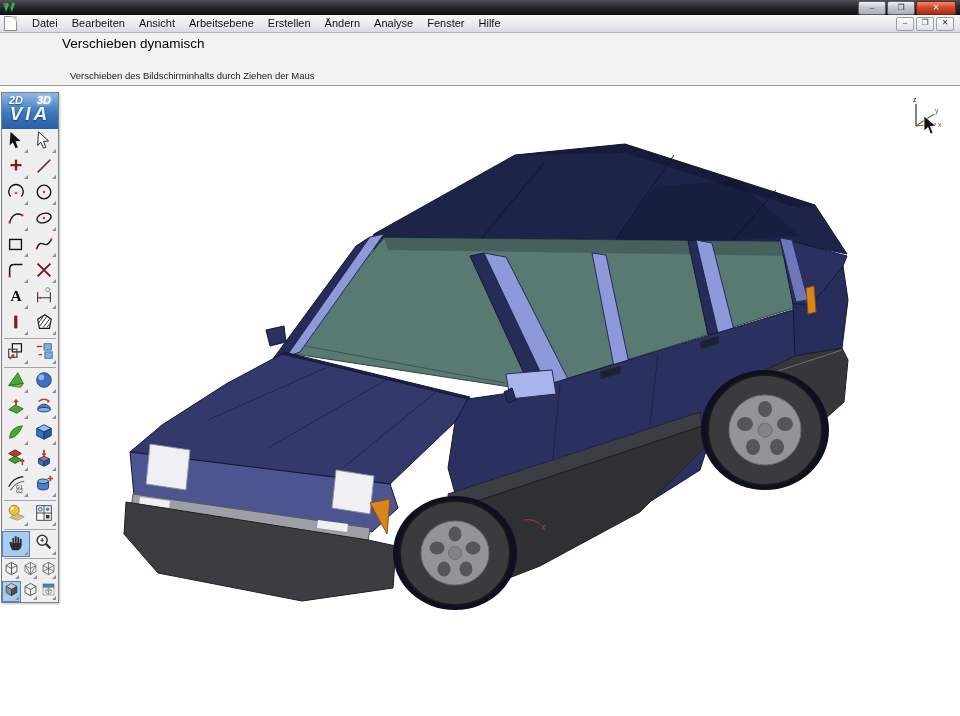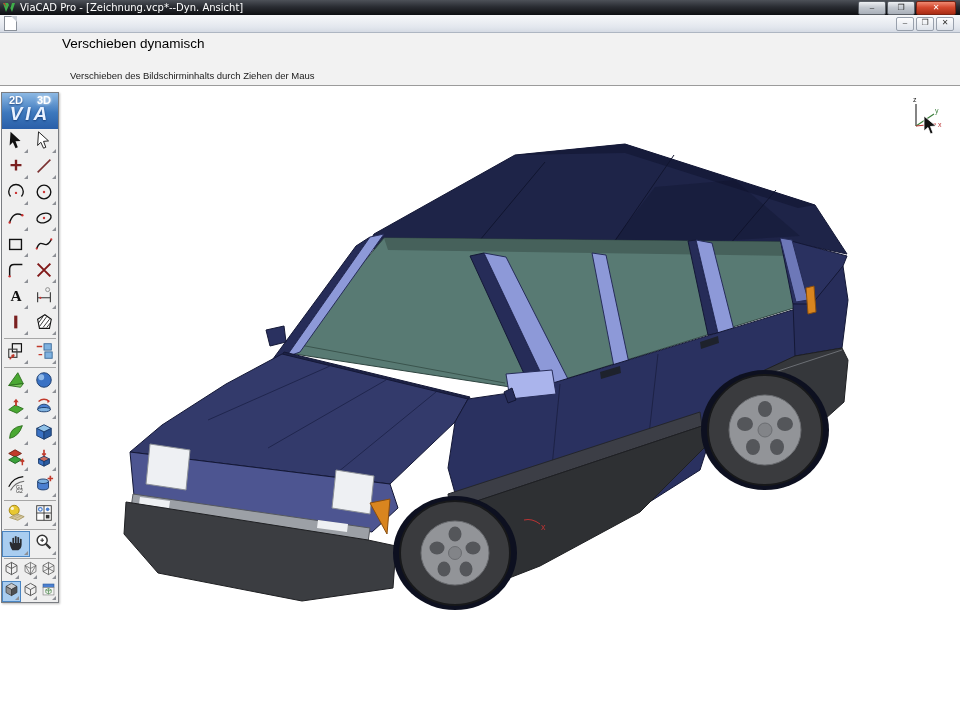--- a/index.html
+++ b/index.html
@@ -36,21 +36,21 @@
   
   .canvas{position:absolute;left:0;top:86px;width:960px;height:630px;background:#fff;}
   .carsvg{position:absolute;left:0;top:0;pointer-events:none;}
   .axistriad{position:absolute;right:10px;top:8px;}
   
   .palette{position:absolute;left:1px;top:6px;width:56px;background:#efefef;
     border:1px solid #7a7d82;box-shadow:1px 1px 2px rgba(0,0,0,.25);}
   .pal-head{height:36px;background:linear-gradient(#8db9e4,#3d78bd 55%,#2a5fa8);
     color:#fff;text-align:center;position:relative;}
   .pal-tabs{display:flex;justify-content:space-around;font-weight:bold;font-size:11px;
-    padding-top:1px;text-shadow:0 1px 2px #1a3f7a;}
+    font-style:italic;padding-top:1px;text-shadow:0 1px 2px #1a3f7a;}
   .pal-logo{font-weight:bold;font-style:italic;font-size:19px;letter-spacing:3px;
     color:#eaf2ff;text-shadow:0 1px 2px #123a75;line-height:16px;}
   .toolrow{display:flex;justify-content:space-around;align-items:center;height:26px;}
   .toolrow.size3{height:21px;}
   .tool{width:26px;height:24px;display:flex;align-items:center;justify-content:center;
     position:relative;border:1px solid transparent;}
   .toolrow.size3 .tool{width:17px;height:19px;}
   .tool svg{width:20px;height:20px;}
   .toolrow.size3 .tool svg{width:15px;height:15px;}
   .tool:after{content:"";position:absolute;right:1px;bottom:1px;
@@ -59,30 +59,40 @@
   .pal-sep{height:1px;background:#a6a6a6;margin:1px 2px;}
 </style>
 </head>
 <body>
 
 <div class="titlebar">
   <svg class="appicon" viewBox="0 0 12 11">
     <polygon points="0,1 3,10 6,3 9,10 12,1 9,1 7.5,6 5,1" fill="#3fae4a"></polygon>
     <polygon points="0,1 2,1 3.5,5" fill="#c0392b"></polygon>
   </svg>
-  <span class="title">ViaCAD Pro - [Zeichnung.vcp*--Dyn. Ansicht]</span>
   <div class="winbtns">
       <div class="winbtn">–</div>
       <div class="winbtn">❐</div>
       <div class="winbtn close">✕</div>
     </div>
 </div>
 
 <div class="menubar">
   <span class="docicon"></span>
+  <span id="menu-items" style="display:flex;">
+      <span class="menuitem">Datei</span>
+      <span class="menuitem">Bearbeiten</span>
+      <span class="menuitem">Ansicht</span>
+      <span class="menuitem">Arbeitsebene</span>
+      <span class="menuitem">Erstellen</span>
+      <span class="menuitem">Ändern</span>
+      <span class="menuitem">Analyse</span>
+      <span class="menuitem">Fenster</span>
+      <span class="menuitem">Hilfe</span>
+    </span>
   <div class="mdibtns">
       <div class="mdibtn">–</div>
       <div class="mdibtn">❐</div>
       <div class="mdibtn">✕</div>
     </div>
 </div>
 
 <div class="infopanel">
   <div class="heading">Verschieben dynamisch</div>
   <div class="desc">Verschieben des Bildschirminhalts durch Ziehen der Maus</div>

